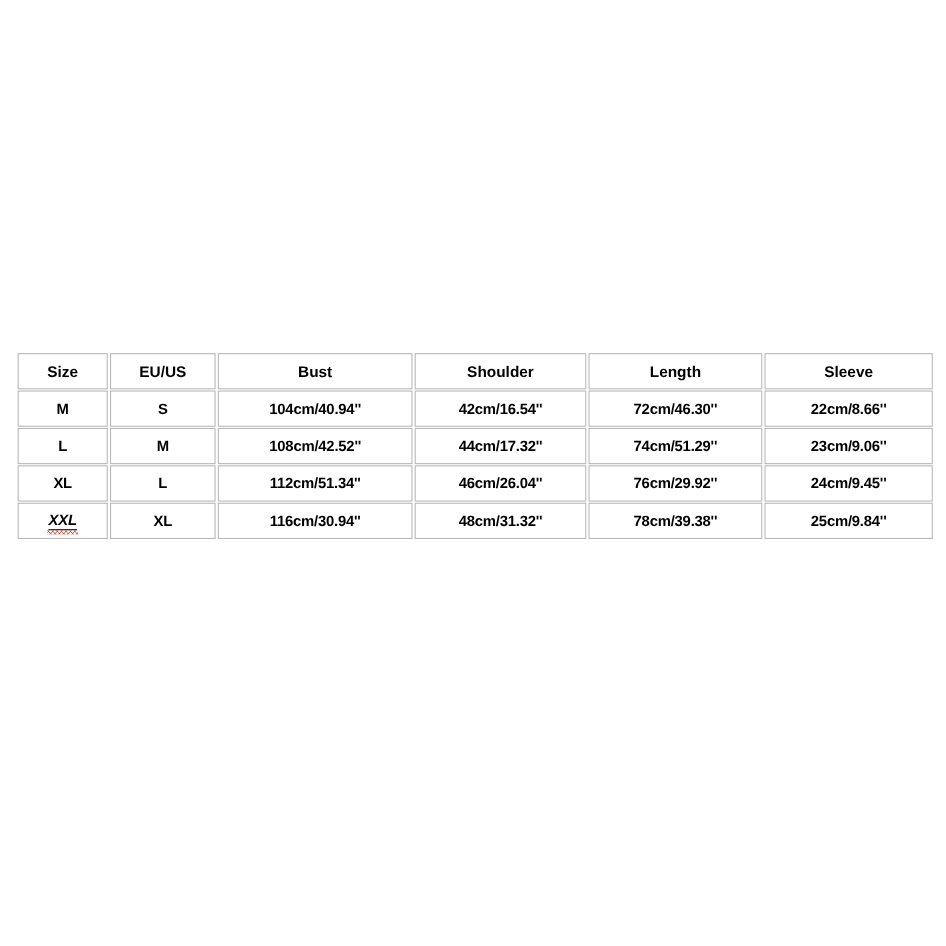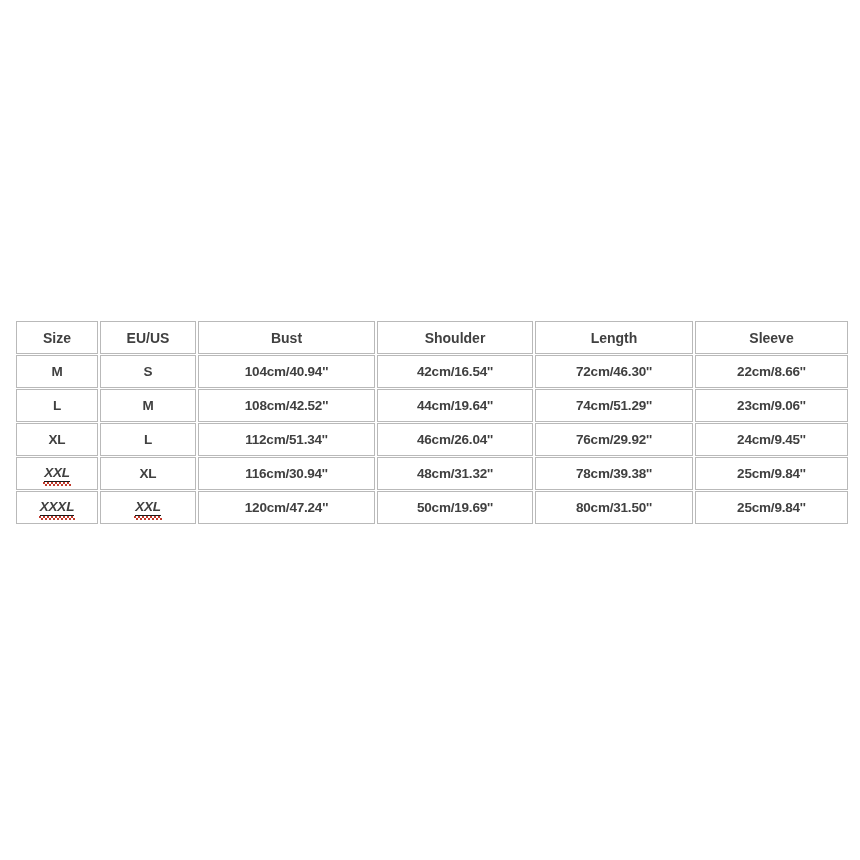--- a/index.html
+++ b/index.html
@@ -32,21 +32,21 @@
     background: #ffffff;
   }
 
   table.size-chart td {
     border: 1px solid #b9b9b9;
     background: #ffffff;
     height: 31px;
     text-align: center;
     vertical-align: middle;
     padding: 0 2px;
-    color: #404040;
+    color: #000000;
     font-weight: bold;
     font-size: 13.5px;
     letter-spacing: -0.2px;
     white-space: nowrap;
     overflow: hidden;
   }
 
   table.size-chart tr.header-row td {
     font-size: 14px;
     letter-spacing: 0px;
@@ -117,21 +117,21 @@
         <td><span class="cell-text">104cm/40.94''</span></td>
         <td><span class="cell-text">42cm/16.54''</span></td>
         <td><span class="cell-text">72cm/46.30''</span></td>
         <td><span class="cell-text">22cm/8.66''</span></td>
       </tr>
 
       <tr>
         <td><span class="cell-text">L</span></td>
         <td><span class="cell-text">M</span></td>
         <td><span class="cell-text">108cm/42.52''</span></td>
-        <td><span class="cell-text">44cm/19.64''</span></td>
+        <td><span class="cell-text">44cm/17.32''</span></td>
         <td><span class="cell-text">74cm/51.29''</span></td>
         <td><span class="cell-text">23cm/9.06''</span></td>
       </tr>
 
       <tr>
         <td><span class="cell-text">XL</span></td>
         <td><span class="cell-text">L</span></td>
         <td><span class="cell-text">112cm/51.34''</span></td>
         <td><span class="cell-text">46cm/26.04''</span></td>
         <td><span class="cell-text">76cm/29.92''</span></td>
@@ -140,23 +140,15 @@
 
       <tr>
         <td><span class="cell-text misspelled">XXL</span></td>
         <td><span class="cell-text">XL</span></td>
         <td><span class="cell-text">116cm/30.94''</span></td>
         <td><span class="cell-text">48cm/31.32''</span></td>
         <td><span class="cell-text">78cm/39.38''</span></td>
         <td><span class="cell-text">25cm/9.84''</span></td>
       </tr>
 
-      <tr>
-        <td><span class="cell-text misspelled">XXXL</span></td>
-        <td><span class="cell-text misspelled">XXL</span></td>
-        <td><span class="cell-text">120cm/47.24''</span></td>
-        <td><span class="cell-text">50cm/19.69''</span></td>
-        <td><span class="cell-text">80cm/31.50''</span></td>
-        <td><span class="cell-text">25cm/9.84''</span></td>
-      </tr>
     </tbody>
   </table>
 </div>
 
 </body></html>

